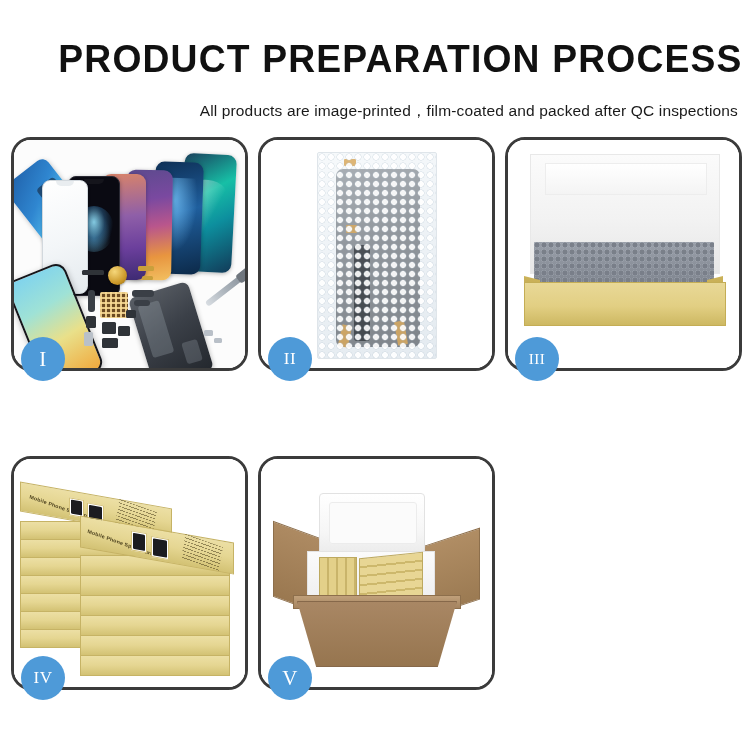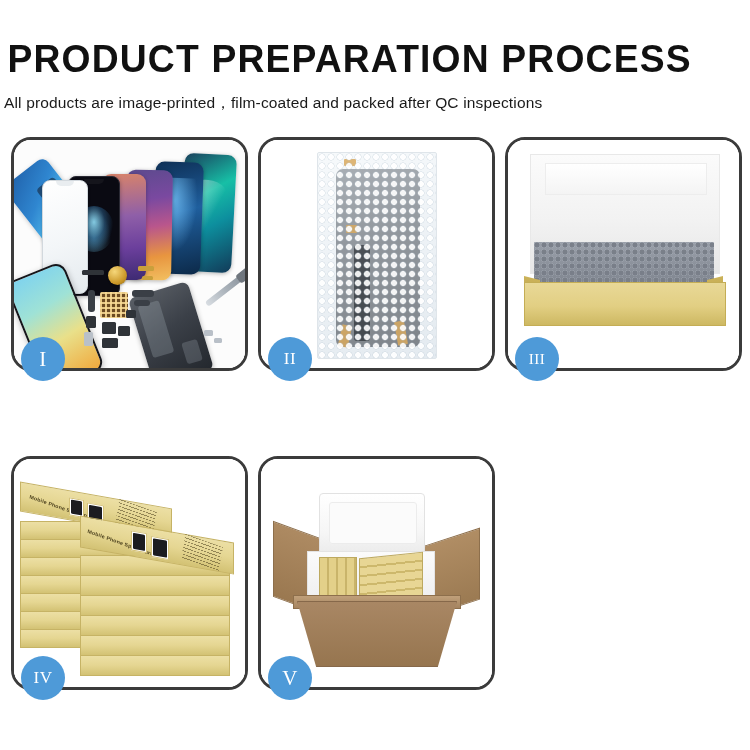--- a/index.html
+++ b/index.html
@@ -13,35 +13,35 @@
     font-family: "Liberation Sans", sans-serif;
     overflow: hidden;
     position: relative;
   }
 
   
   .header {
     position: absolute;
     top: 0; left: 0;
     width: 750px;
-    text-align: left;
+    text-align: right;
   }
   .title {
     margin: 0;
     padding-top: 40px;
     font-size: 38px;
     font-weight: 700;
     letter-spacing: 1.2px;
     color: #111111;
     line-height: 1.05;
     font-family: "Liberation Sans", sans-serif;
     transform: scaleX(0.98);
   }
   .subtitle {
-    margin: 4px;
+    margin: 12px;
     padding-top: 9px;
     font-size: 15.5px;
     font-weight: 400;
     color: #1a1a1a;
     letter-spacing: 0.15px;
     font-family: "Liberation Sans", sans-serif;
   }
 
   
   .grid {

